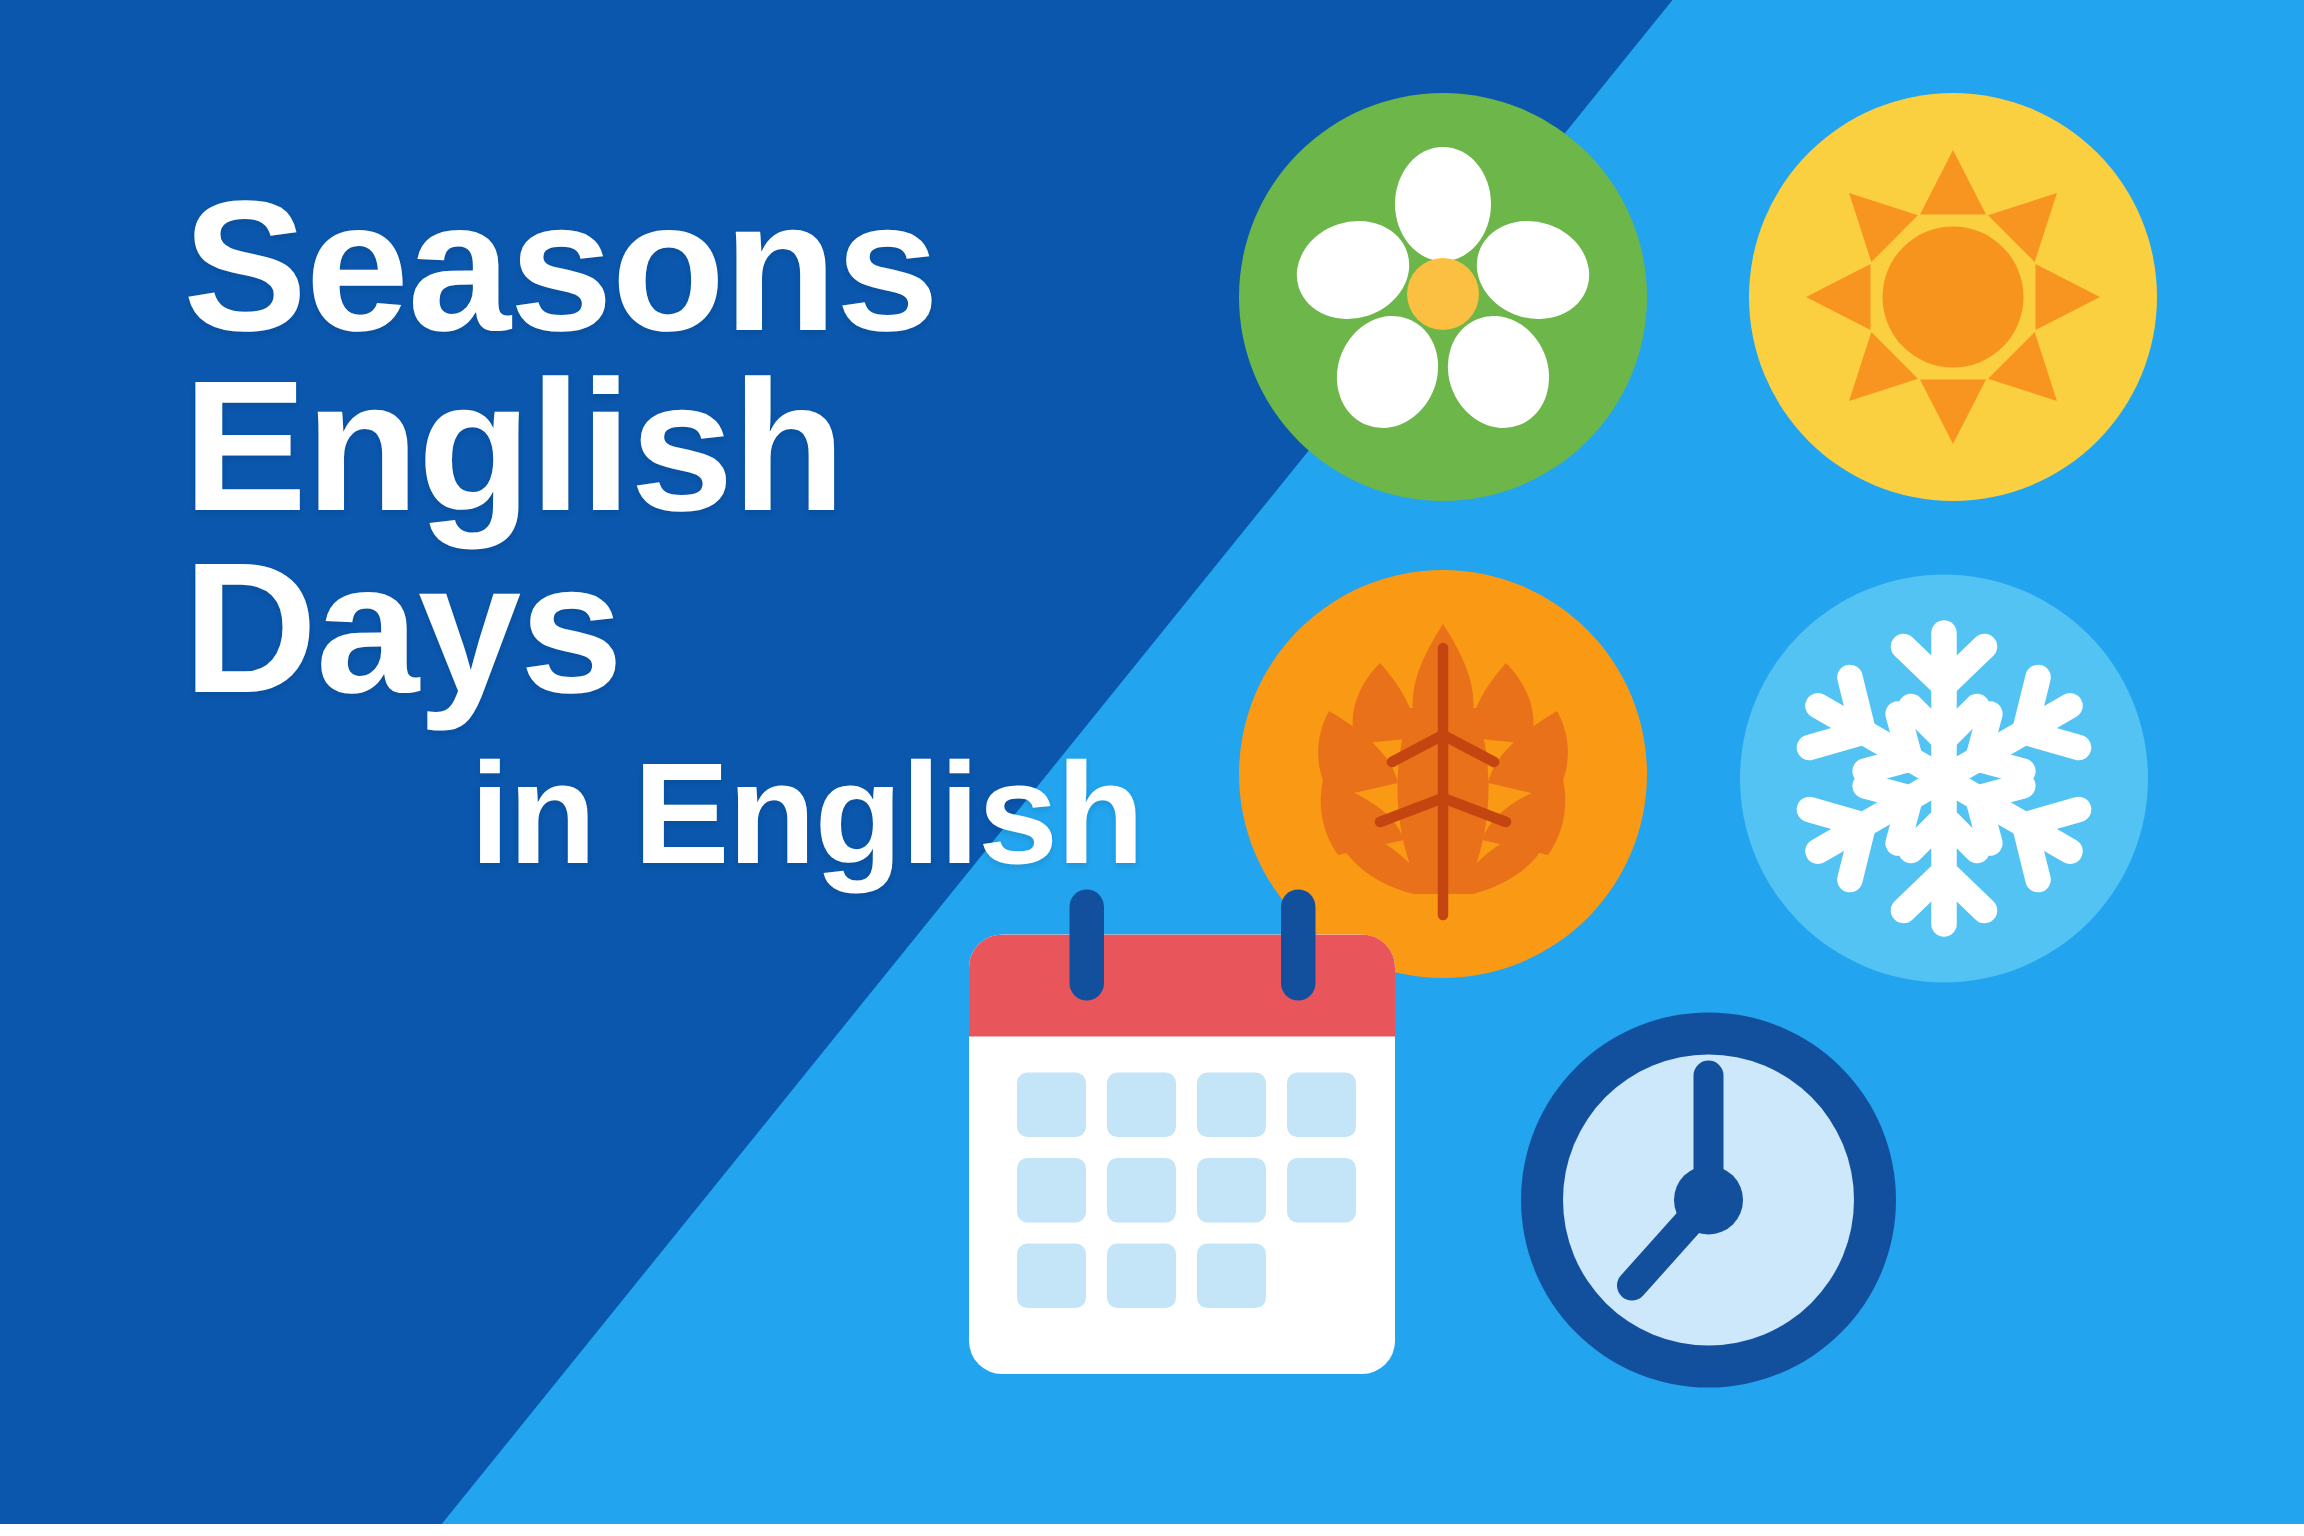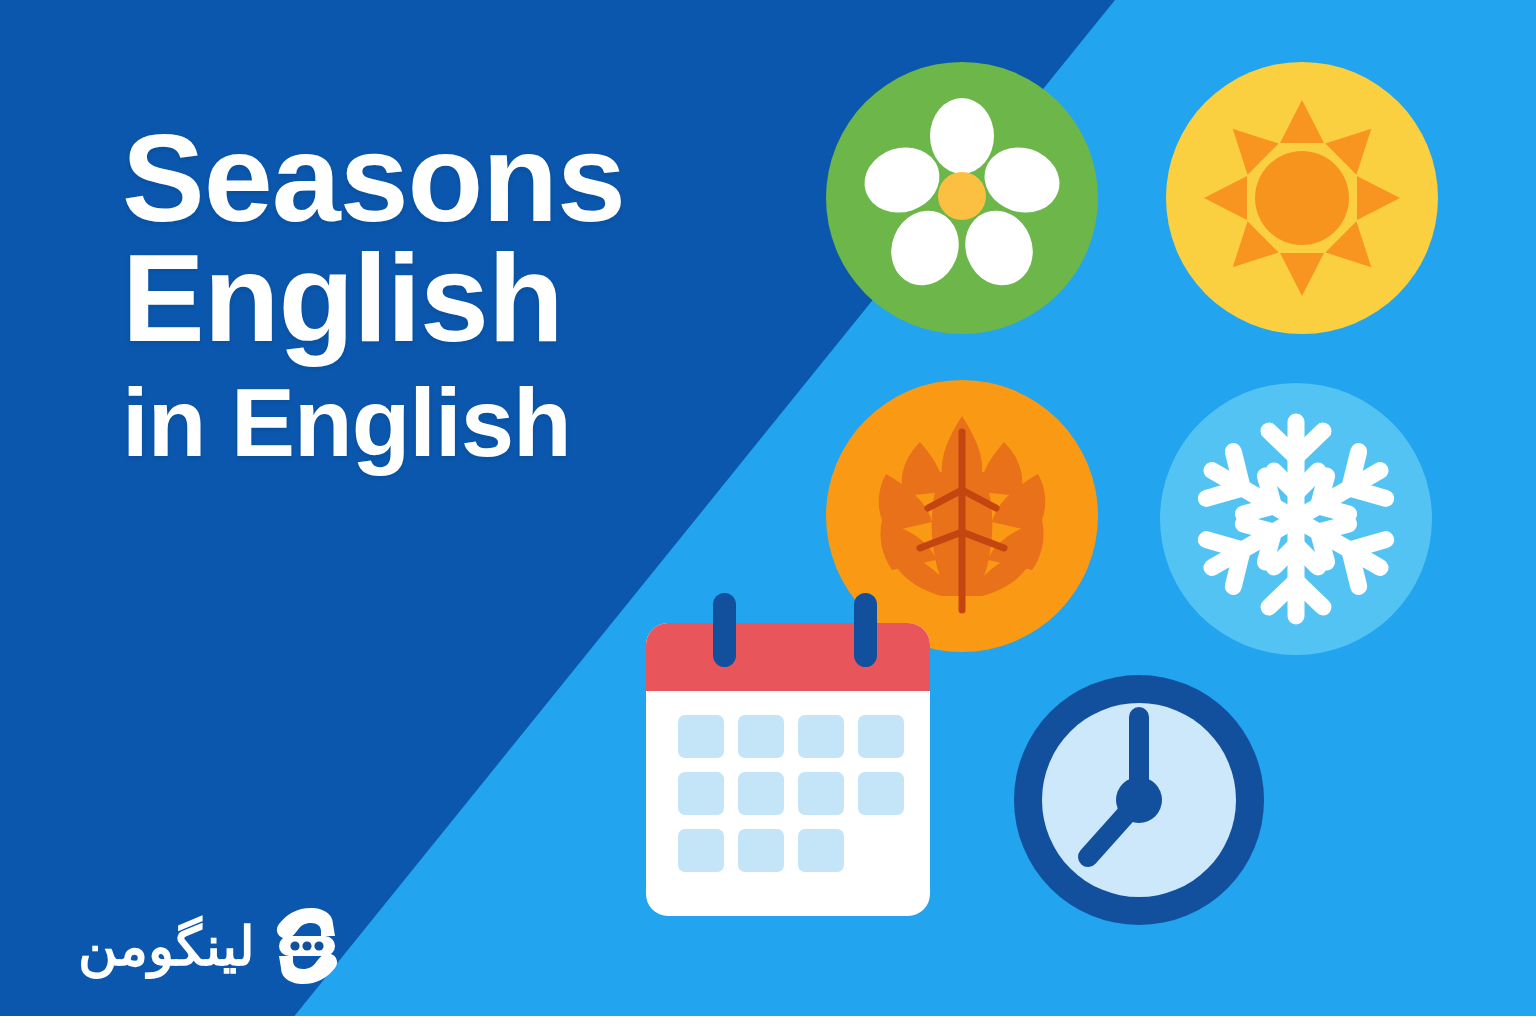--- a/index.html
+++ b/index.html
@@ -45,20 +45,21 @@
     text-shadow:0 2px 4px rgba(0,0,0,0.10);
   }
   #headline .sub {
     display:block;
     margin-top:16px;
     font-size:96px;
     line-height:1.0;
     font-weight:bold;
     letter-spacing:-1px;
     text-shadow:0 2px 4px rgba(0,0,0,0.10);
+    text-align:right;
   }
 
   
   .icon-circle { position:absolute; border-radius:50%; z-index:4; }
 
   #flower-badge   { left:826px;  top:62px;  width:272px; height:272px; background:#6DB64A; }
   #sun-badge      { left:1166px; top:62px;  width:272px; height:272px; background:#FBD040; }
   #leaf-badge     { left:826px;  top:380px; width:272px; height:272px; background:#FA9A14; }
   #snow-badge     { left:1160px; top:383px; width:272px; height:272px; background:#53C3F3; }
 
@@ -146,20 +147,21 @@
 <body>
 
 <div id="poster">
 
   <div id="bg-dark"></div>
   <div id="bg-wedge"></div>
 
   <div id="headline">
     <span class="big">Seasons</span>
     <span class="big">English</span>
+    <span class="big">Days</span>
     <span class="sub">in English</span>
   </div>
 
   <div class="icon-circle" id="flower-badge">
     <svg viewBox="0 0 272 272">
       <g fill="#FFFFFF">
         <ellipse cx="136" cy="74" rx="32" ry="38"></ellipse>
         <ellipse cx="76" cy="118" rx="38" ry="32" transform="rotate(-18 76 118)"></ellipse>
         <ellipse cx="196" cy="118" rx="38" ry="32" transform="rotate(18 196 118)"></ellipse>
         <ellipse cx="99" cy="186" rx="33" ry="38" transform="rotate(22 99 186)"></ellipse>
@@ -290,35 +292,14 @@
   <div id="clock-icon">
     <svg viewBox="0 0 270 270">
       <circle cx="135" cy="135" r="125" fill="#12509E"></circle>
       <circle cx="135" cy="135" r="97" fill="#CCE8FA"></circle>
       <line x1="135" y1="135" x2="135" y2="52" stroke="#12509E" stroke-width="20" stroke-linecap="round"></line>
       <line x1="135" y1="135" x2="84" y2="192" stroke="#12509E" stroke-width="20" stroke-linecap="round"></line>
       <circle cx="135" cy="135" r="23" fill="#12509E"></circle>
     </svg>
   </div>
 
-  <div id="logo">
-    <span class="wordmark">لینگومن</span>
-    <span class="mark">
-      <svg viewBox="0 0 84 84">
-        <g fill="#FFFFFF">
-          <path d="M68 20 C68 10 58 4 46 4 C32 4 22 10 14 20 C10 25 12 32 18 34
-                   C24 36 28 32 32 27 C36 21 40 19 46 19 C52 19 56 22 56 27
-                   L56 32 L70 32 Z"></path>
-          <path d="M16 64 C16 74 26 80 38 80 C52 80 62 74 70 64 C74 59 72 52 66 50
-                   C60 48 56 52 52 57 C48 63 44 65 38 65 C32 65 28 62 28 57
-                   L28 52 L14 52 Z"></path>
-          <rect x="14" y="32" width="56" height="20" rx="10"></rect>
-        </g>
-        <g fill="#12509E">
-          <circle cx="30" cy="42" r="4.6"></circle>
-          <circle cx="42" cy="42" r="4.6"></circle>
-          <circle cx="54" cy="42" r="4.6"></circle>
-        </g>
-      </svg>
-    </span>
-  </div>
 
 </div>
 
 </body></html>

